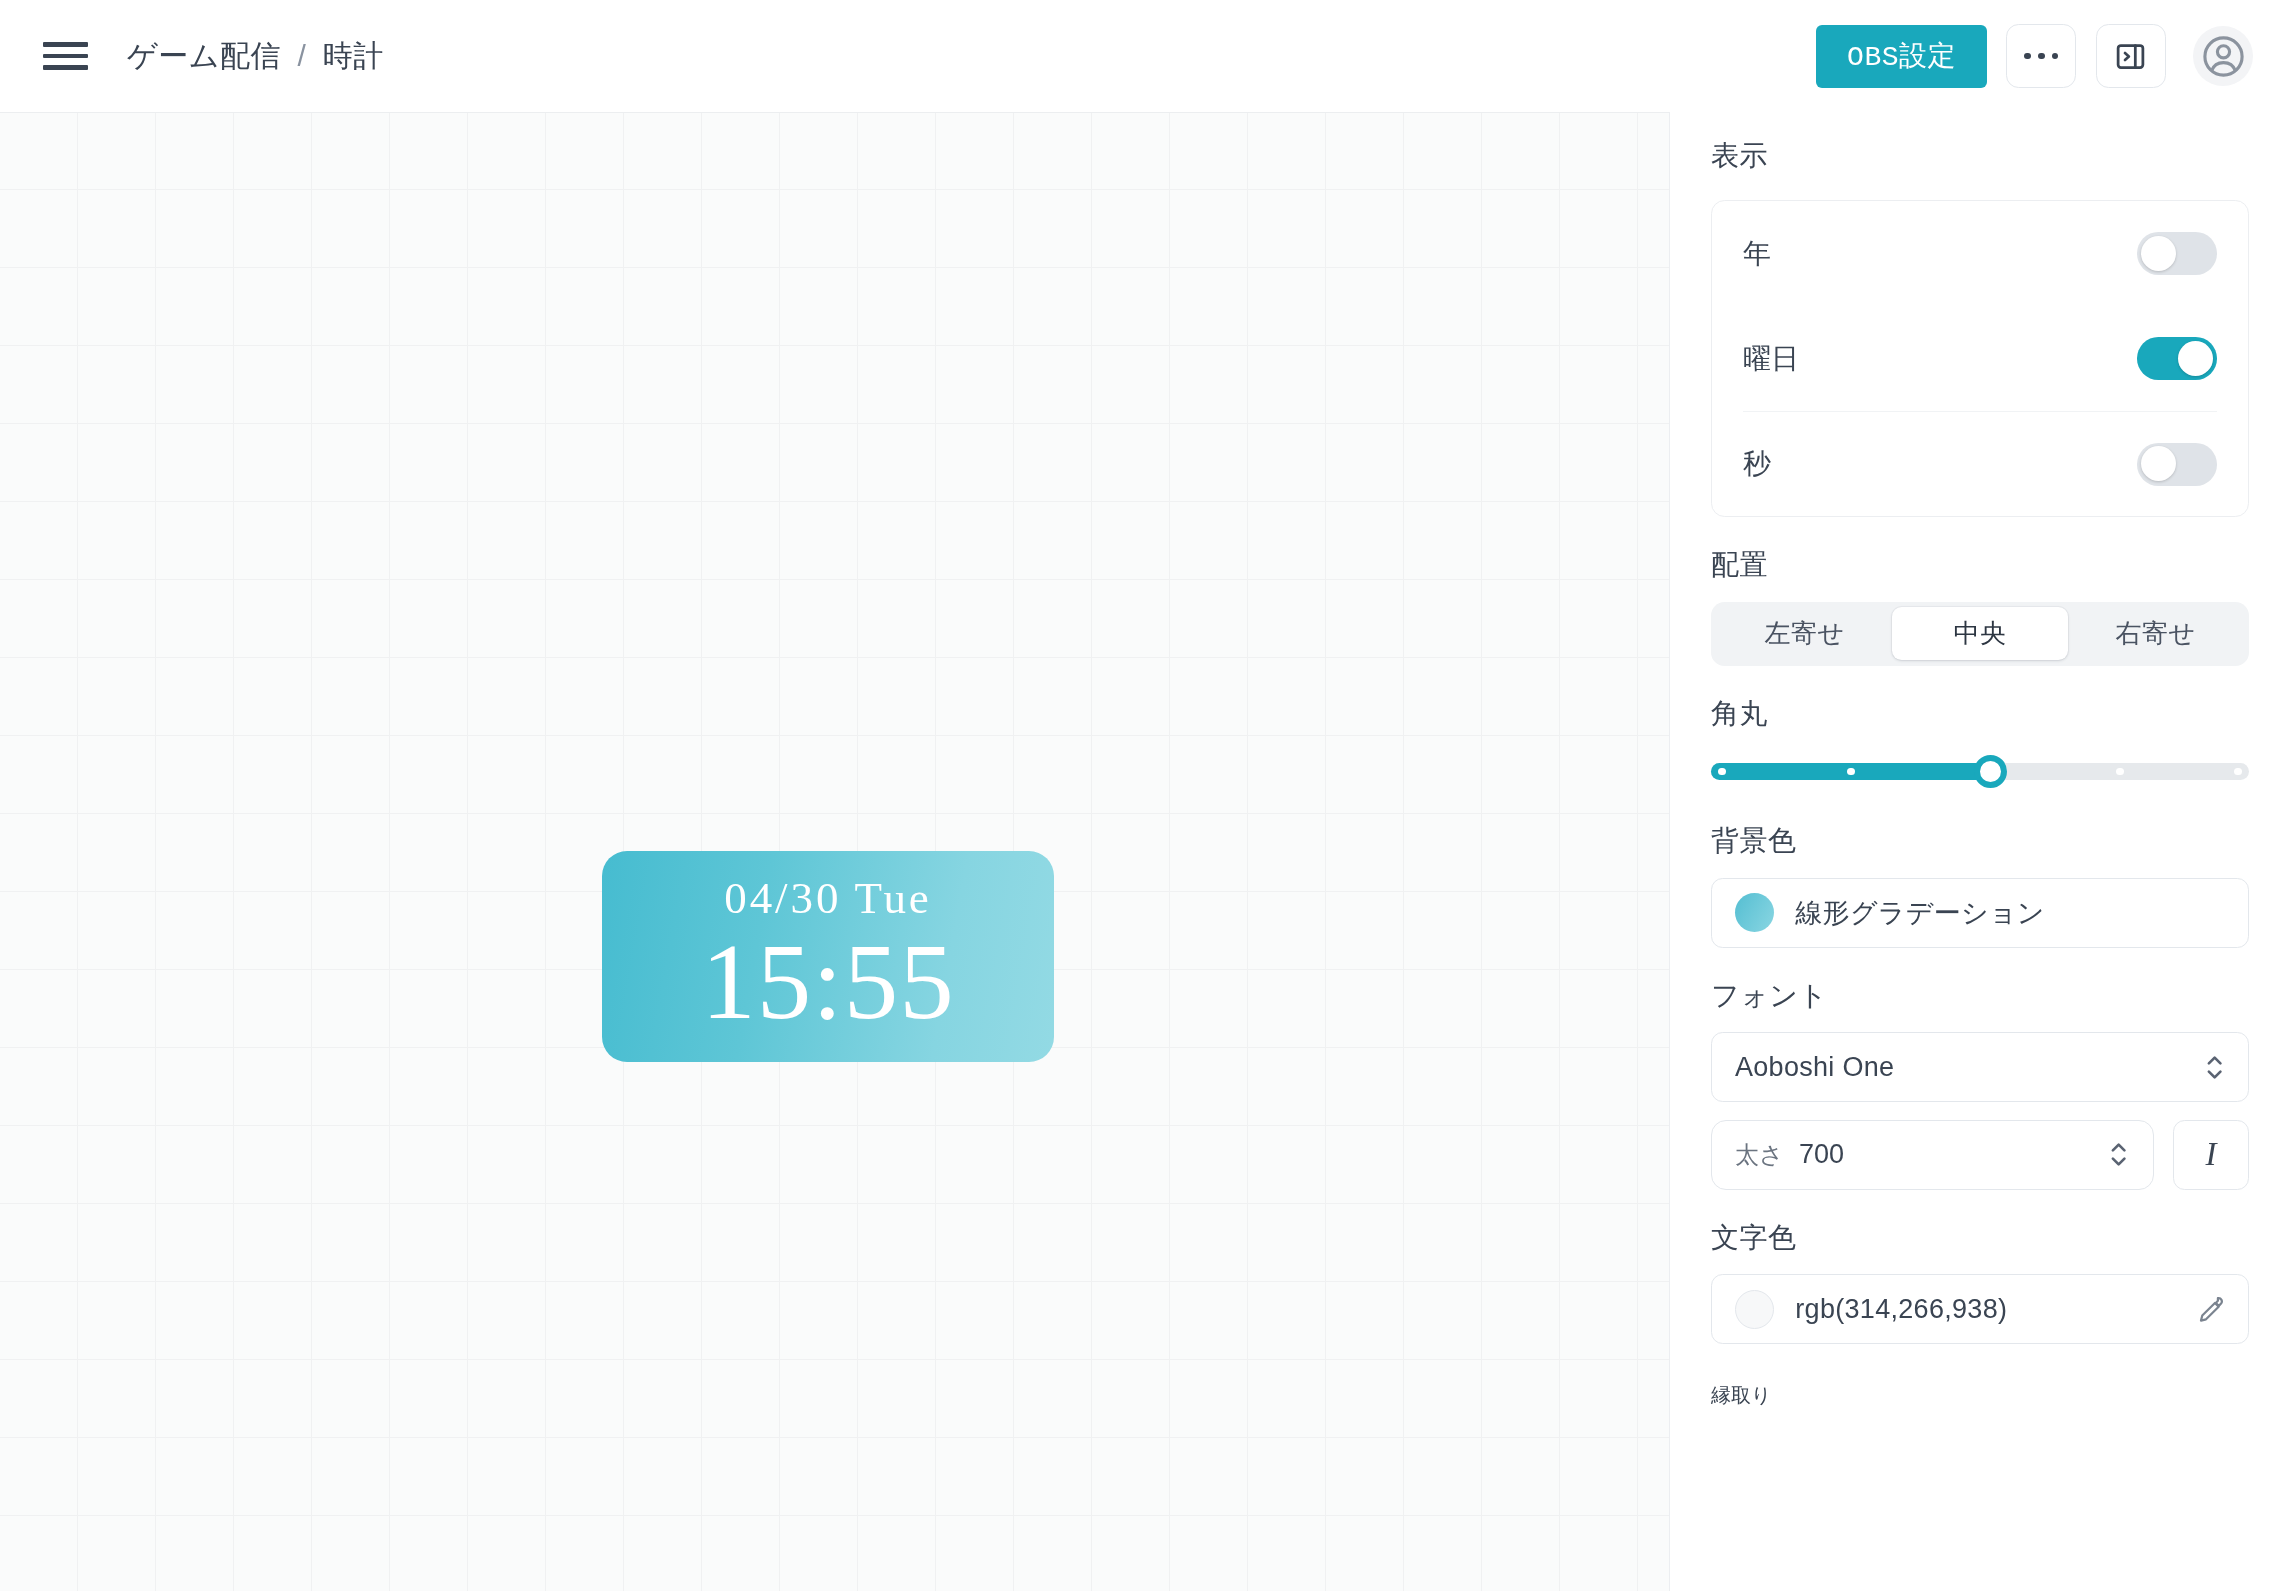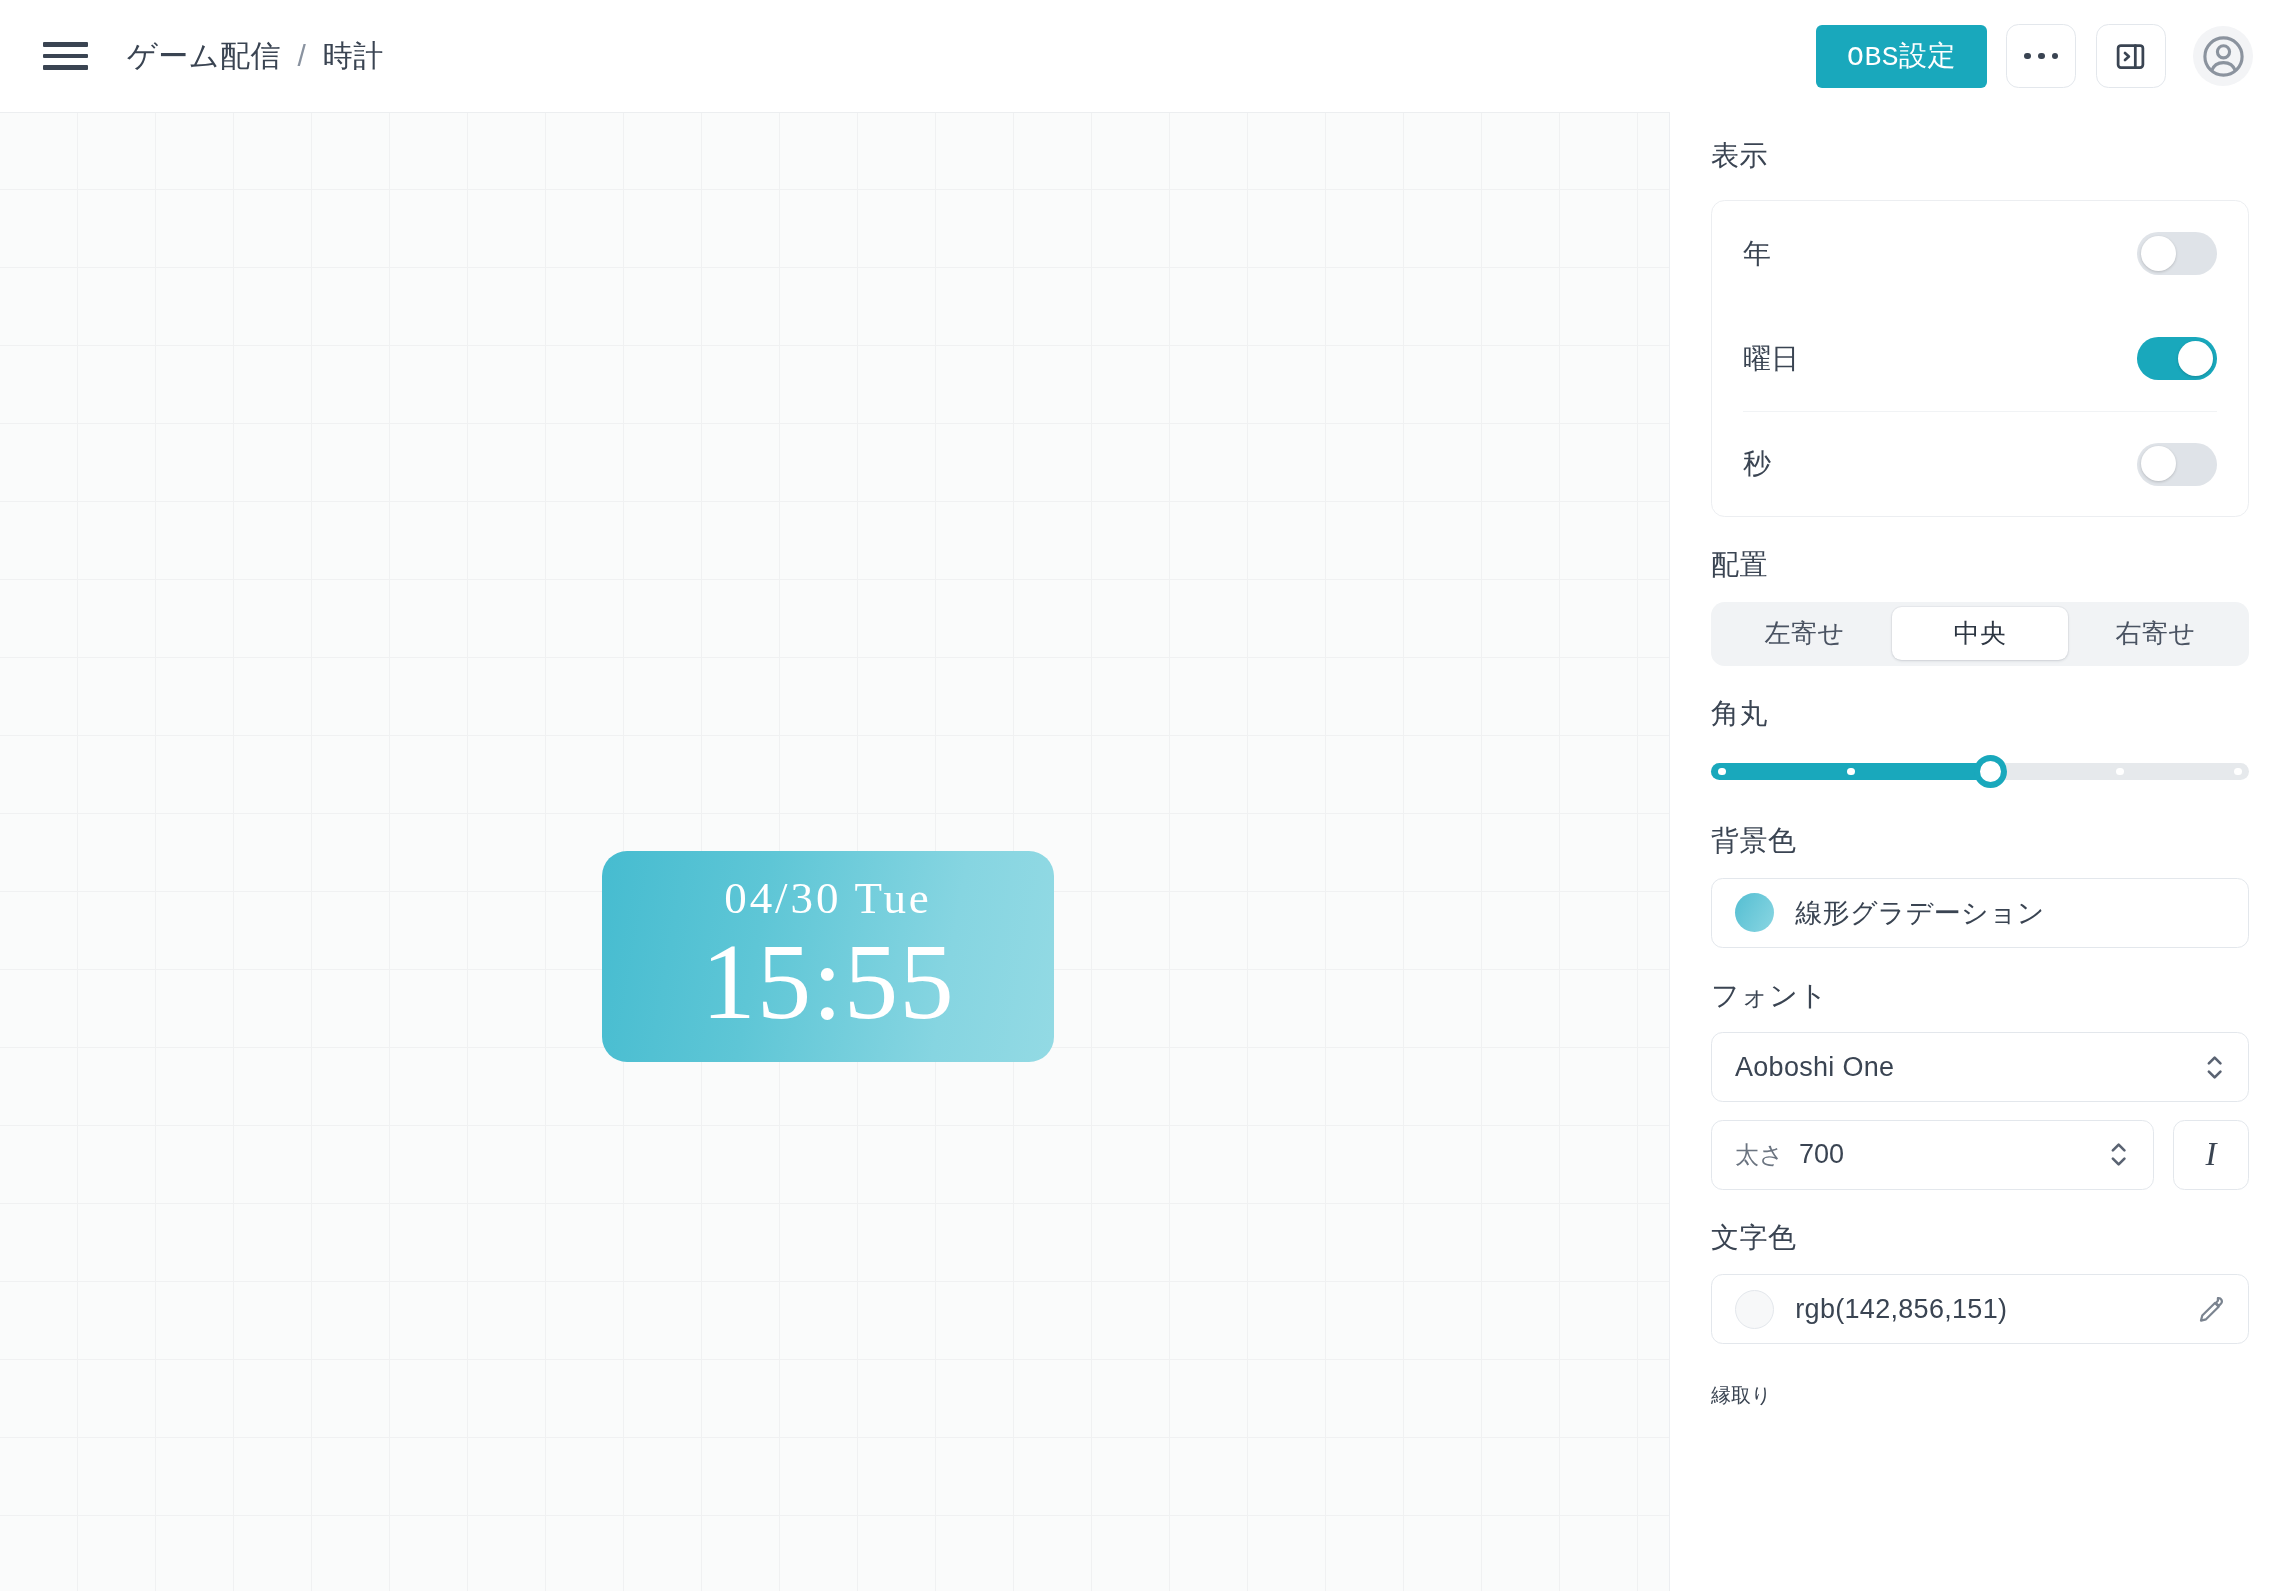--- a/index.html
+++ b/index.html
@@ -245,21 +245,21 @@
     width: 39px; height: 39px; border-radius: 50%;
     flex: 0 0 39px; margin-right: 21.3px;
   }
   .swatch.gradient { background: linear-gradient(120deg, #54bed2 0%, #8ad6e2 100%); }
   .swatch.white { background: #f7f8f9; border: 1.9px solid #e3e7ec; }
   .field-text { font-size: 27px; color: #3a4452; letter-spacing: 0.3px; }
 
   .stepper-icon { display: flex; flex-direction: column; gap: 3.9px; color: #5a6372; margin-left: auto; }
 
   .row-2 { display: flex; gap: 19.4px; align-items: stretch; margin-top: 17.5px; }
-  .row-2 .field { flex: 1; }
+  .row-2 .field { flex: 1; border-radius: 15px; }
   .weight-label { font-size: 24px; color: #6b7480; margin-right: 15.5px; }
   .weight-value { font-size: 27px; color: #3a4452; }
   .italic-btn {
     width: 76px;
     border: 1.9px solid #e3e7ec;
     border-radius: 11.6px;
     background: #ffffff;
     display: flex; align-items: center; justify-content: center;
     font-family: "Liberation Serif", serif;
     font-style: italic;
@@ -421,21 +421,21 @@
           <div class="italic-btn">
             <span>I</span>
           </div>
         </div>
       </section>
 
       <section class="sec">
         <div class="sec-label">文字色</div>
         <div class="field">
           <span class="swatch white"></span>
-          <span class="field-text">rgb(142,856,151)</span>
+          <span class="field-text">rgb(314,266,938)</span>
           <span class="eyedrop">
             <svg width="31" height="31" viewBox="0 0 24 24" fill="none" stroke="#7b8490" stroke-width="1.7" stroke-linecap="round" stroke-linejoin="round">
               <path d="M18.5 3.2a2.6 2.6 0 0 1 2.3 4.4l-1.6 1.6-2.3-2.3 1.6-1.6z"></path>
               <path d="M16.2 6.9 6.4 16.7l-1 3.9 3.9-1 9.8-9.8z"></path>
             </svg>
           </span>
         </div>
       </section>
 
       <div class="cut-label">縁取り</div>

